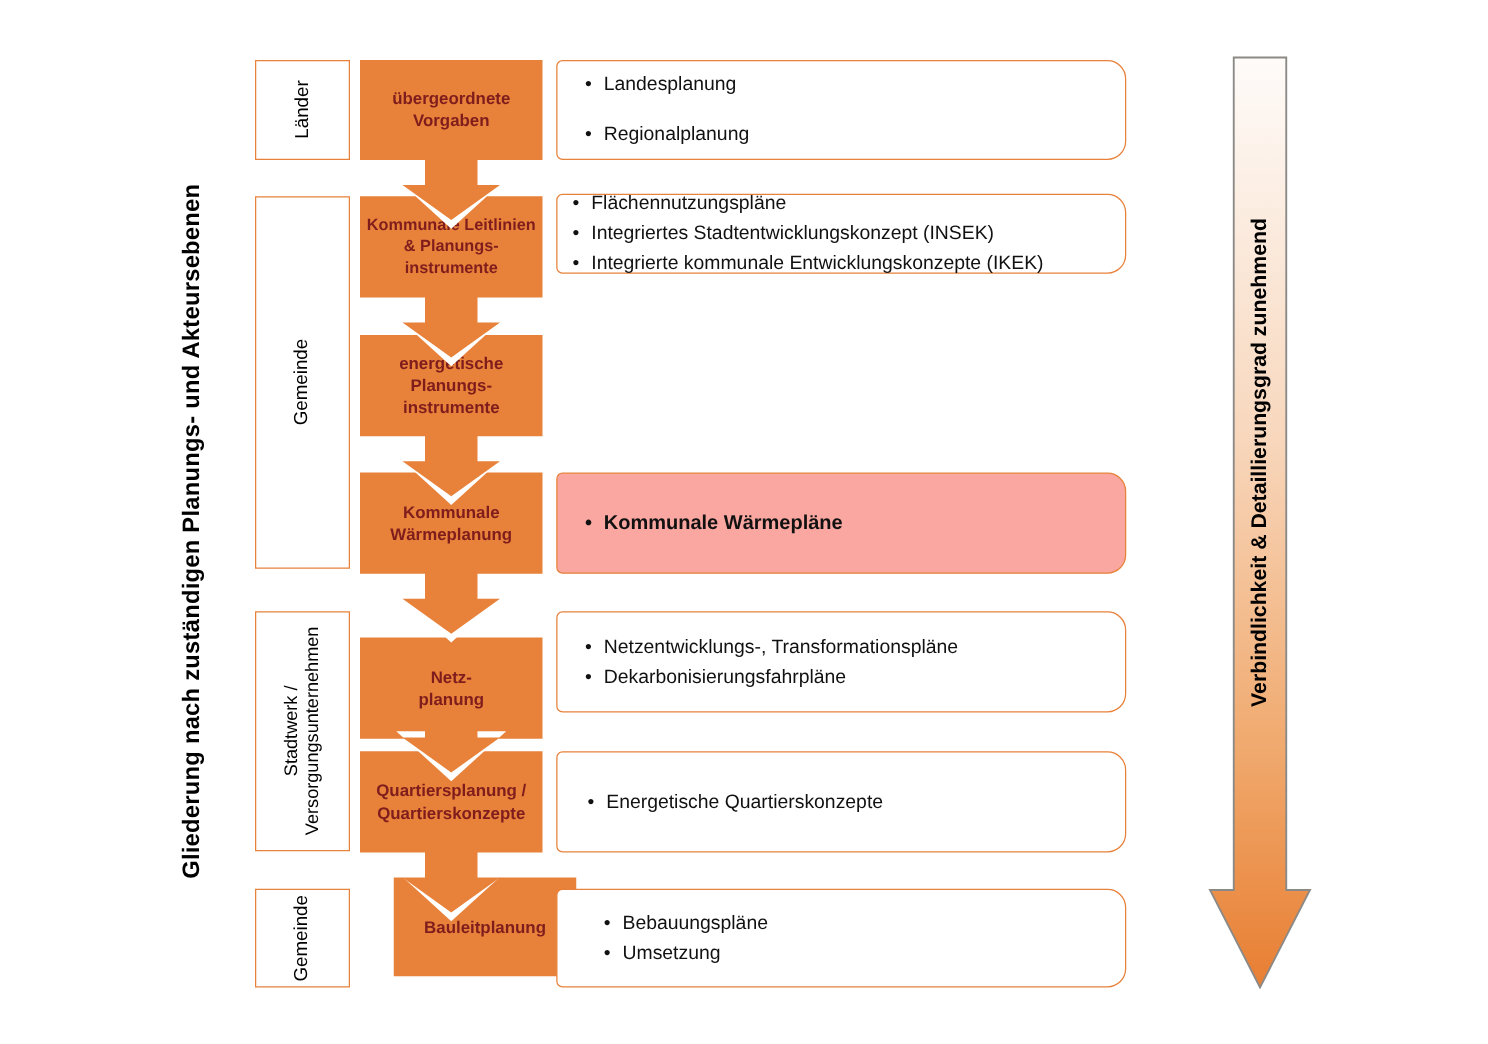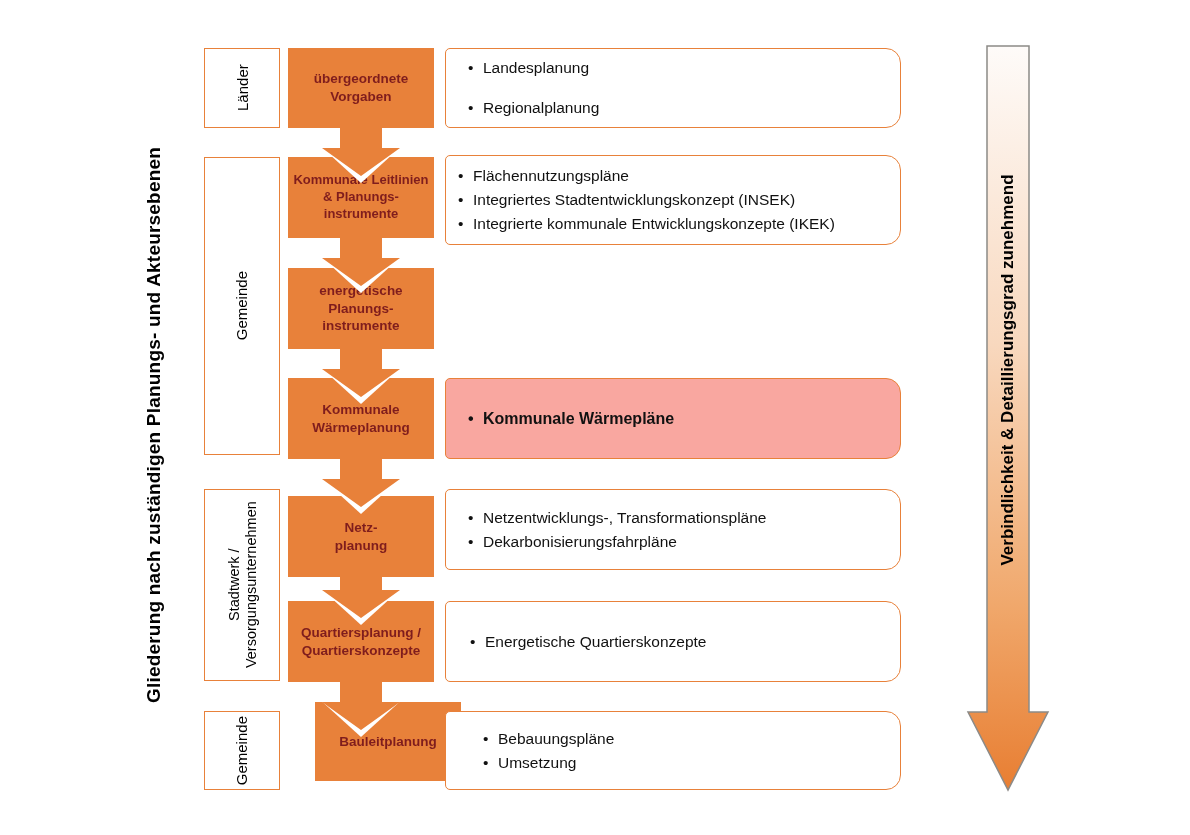--- a/index.html
+++ b/index.html
@@ -111,41 +111,41 @@
   <div class="items-box" style="top:48px;height:80px;gap:16px;">
     <div class="item">Landesplanung</div>
     <div class="item">Regionalplanung</div>
   </div>
 
   <div class="stage-box small" style="top:157px;height:81px;">
     <span>Kommunale Leitlinien</span>
     <span>&amp; Planungs-</span>
     <span>instrumente</span>
   </div>
-  <div class="items-box" style="top:155px;height:90px;padding-left:12px;">
+  <div class="items-box" style="top:155px;height:64px;padding-left:12px;">
     <div class="item">Flächennutzungspläne</div>
     <div class="item">Integriertes Stadtentwicklungskonzept (INSEK)</div>
     <div class="item">Integrierte kommunale Entwicklungskonzepte (IKEK)</div>
   </div>
 
   <div class="stage-box" style="top:268px;height:81px;">
     <span>energetische</span>
     <span>Planungs-</span>
     <span>instrumente</span>
   </div>
 
   <div class="stage-box" style="top:378px;height:81px;">
     <span>Kommunale</span>
     <span>Wärmeplanung</span>
   </div>
   <div class="items-box highlight" style="top:378px;height:81px;">
     <div class="item">Kommunale Wärmepläne</div>
   </div>
 
-  <div class="stage-box" style="top:496px;height:81px;">
+  <div class="stage-box" style="top:510px;height:81px;">
     <span>Netz-</span>
     <span>planung</span>
   </div>
   <div class="items-box" style="top:489px;height:81px;">
     <div class="item">Netzentwicklungs-, Transformationspläne</div>
     <div class="item">Dekarbonisierungsfahrpläne</div>
   </div>
 
   <div class="stage-box" style="top:601px;height:81px;">
     <span>Quartiersplanung /</span>

